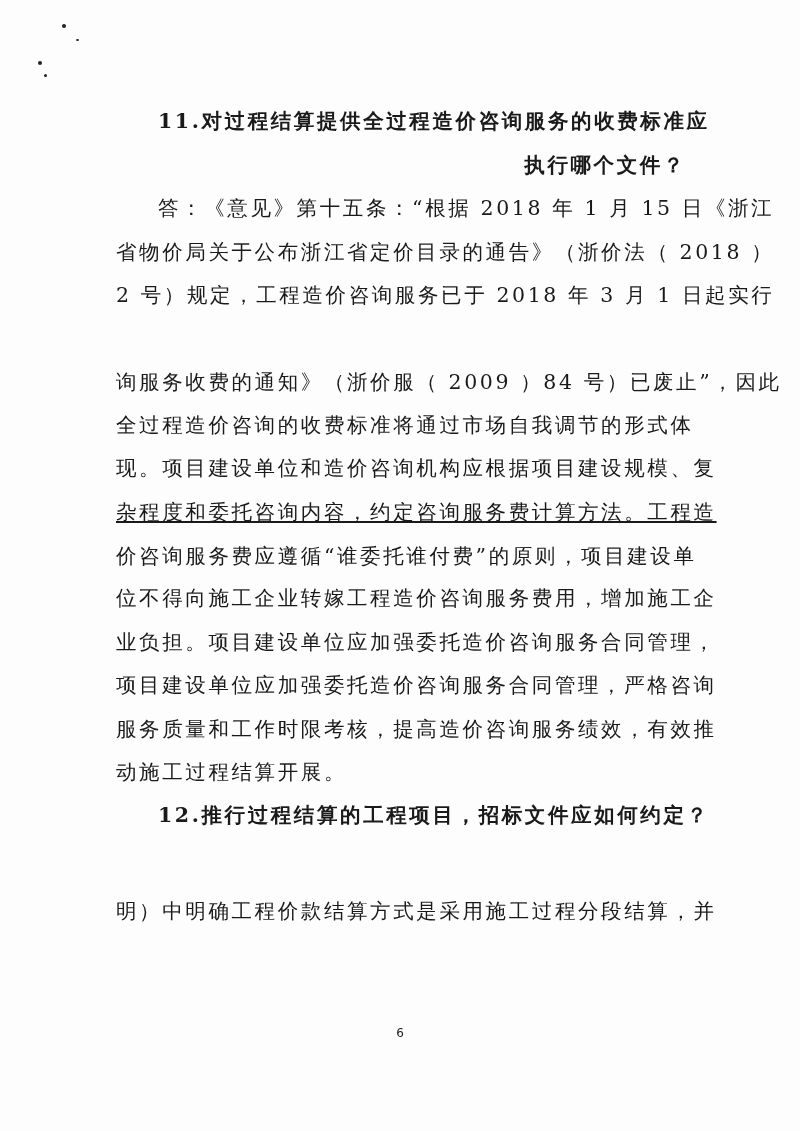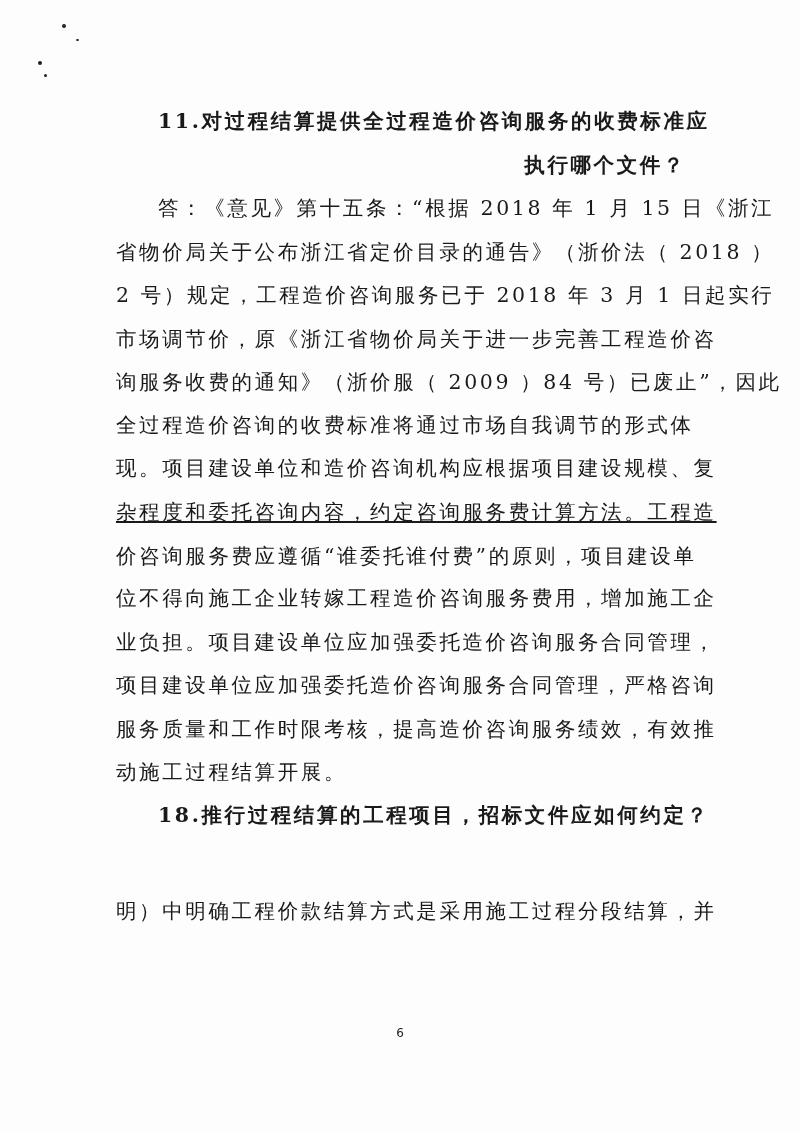--- a/index.html
+++ b/index.html
@@ -68,30 +68,29 @@
   <div class="speck" style="left:76px;top:39px;width:3px;height:2px;"></div>
   <div class="speck" style="left:38px;top:61px;width:4px;height:4px;"></div>
   <div class="speck" style="left:44px;top:74px;width:3px;height:3px;"></div>
 
   <div class="line indent justify heading" style="top:107px;">11.对过程结算提供全过程造价咨询服务的收费标准应</div>
   <div class="line heading" style="top:151px;">执行哪个文件？</div>
 
   <div class="line indent justify" style="top:194px;">答：《意见》第十五条：“根据 2018 年 1 月 15 日《浙江</div>
   <div class="line justify" style="top:238px;">省物价局关于公布浙江省定价目录的通告》（浙价法（ 2018 ）</div>
   <div class="line justify" style="top:281px;">2 号）规定，工程造价咨询服务已于 2018 年 3 月 1 日起实行</div>
-  <div class="line justify" style="top:325px;">市场调节价，原《浙江省物价局关于进一步完善工程造价咨</div>
   <div class="line justify" style="top:368px;">询服务收费的通知》（浙价服（ 2009 ）84 号）已废止”，因此</div>
   <div class="line justify" style="top:411px;">全过程造价咨询的收费标准将通过市场自我调节的形式体</div>
   <div class="line justify" style="top:454px;">现。项目建设单位和造价咨询机构应根据项目建设规模、复</div>
   <div class="line justify" style="top:498px;text-decoration:underline;">杂程度和委托咨询内容，约定咨询服务费计算方法。工程造</div>
   <div class="line justify" style="top:542px;">价咨询服务费应遵循“谁委托谁付费”的原则，项目建设单</div>
   <div class="line justify" style="top:584px;">位不得向施工企业转嫁工程造价咨询服务费用，增加施工企</div>
   <div class="line justify" style="top:628px;">业负担。项目建设单位应加强委托造价咨询服务合同管理，</div>
   <div class="line justify" style="top:671px;">项目建设单位应加强委托造价咨询服务合同管理，严格咨询</div>
   <div class="line justify" style="top:715px;">服务质量和工作时限考核，提高造价咨询服务绩效，有效推</div>
   <div class="line" style="top:758px;">动施工过程结算开展。</div>
 
-  <div class="line indent justify heading" style="top:801px;">18.推行过程结算的工程项目，招标文件应如何约定？</div>
+  <div class="line indent justify heading" style="top:801px;">12.推行过程结算的工程项目，招标文件应如何约定？</div>
 
   <div class="line justify" style="top:889px;margin-top:8px;">明）中明确工程价款结算方式是采用施工过程分段结算，并</div>
 
   <div class="page-number">6</div>
 </div>
 
 </body></html>

